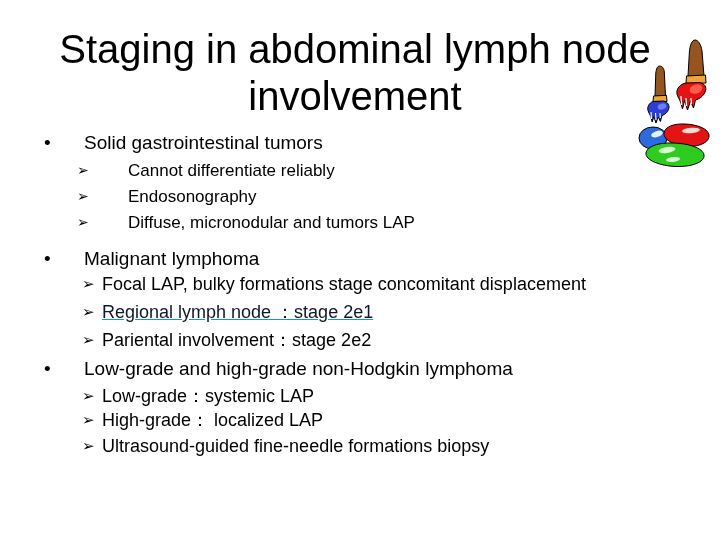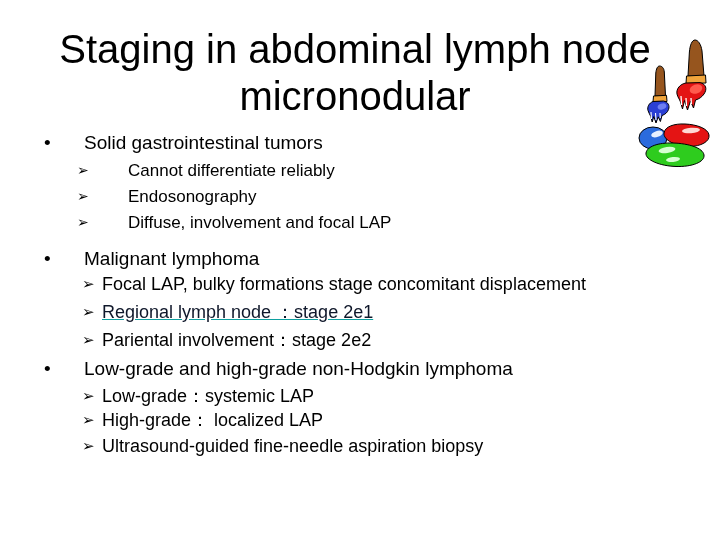--- a/index.html
+++ b/index.html
@@ -48,38 +48,38 @@
     width:84px; height:138px;
   }
 </style>
 </head>
 <body>
 
 <div class="slide">
 
   <div class="title">
     <div>Staging in abdominal lymph node</div>
-    <div>micronodular</div>
+    <div>involvement</div>
   </div>
 
   <div class="row l1" style="top:133px">
     <span class="m">•</span>
     <span class="t">Solid gastrointestinal tumors</span>
   </div>
   <div class="row s1-l2" style="top:162px">
     <span class="m">➢</span>
     <span class="t">Cannot differentiate reliably</span>
   </div>
   <div class="row s1-l2" style="top:188px">
     <span class="m">➢</span>
     <span class="t">Endosonography</span>
   </div>
   <div class="row s1-l2" style="top:214px">
     <span class="m">➢</span>
-    <span class="t">Diffuse, involvement and focal LAP</span>
+    <span class="t">Diffuse, micronodular and tumors LAP</span>
   </div>
 
   <div class="row l1" style="top:249px">
     <span class="m">•</span>
     <span class="t">Malignant lymphoma</span>
   </div>
   <div class="row s23-l2" style="top:275px">
     <span class="m">➢</span>
     <span class="t">Focal LAP, bulky formations stage concomitant displacement</span>
   </div>
@@ -99,21 +99,21 @@
   <div class="row s23-l2" style="top:387px">
     <span class="m">➢</span>
     <span class="t">Low-grade：systemic LAP</span>
   </div>
   <div class="row s23-l2" style="top:411px">
     <span class="m">➢</span>
     <span class="t">High-grade： localized LAP</span>
   </div>
   <div class="row s23-l2" style="top:437px">
     <span class="m">➢</span>
-    <span class="t">Ultrasound-guided fine-needle aspiration biopsy</span>
+    <span class="t">Ultrasound-guided fine-needle formations biopsy</span>
   </div>
 
   <svg class="art" viewBox="0 0 84 138" aria-hidden="true">
 
     <path d="M59,2 C56,2 54,7 53.4,14 L52,38 L68,38 L66,13 C65,6 62,2 59,2 Z" fill="#96551E" stroke="#000" stroke-width="1"></path>
 
     <path d="M50.5,38 L69.5,37 L70,45 L50,45.5 Z" fill="#F0A53C" stroke="#000" stroke-width="1"></path>
 
     <path d="M50,45 C44,46 40,51 41,56 C41.8,59.5 43.5,61 44.5,64 L46.5,71 L48.5,62.5
              L51.5,72 L54.5,63 L57.5,70 L59.5,62 C63,61 66,59 68,56

